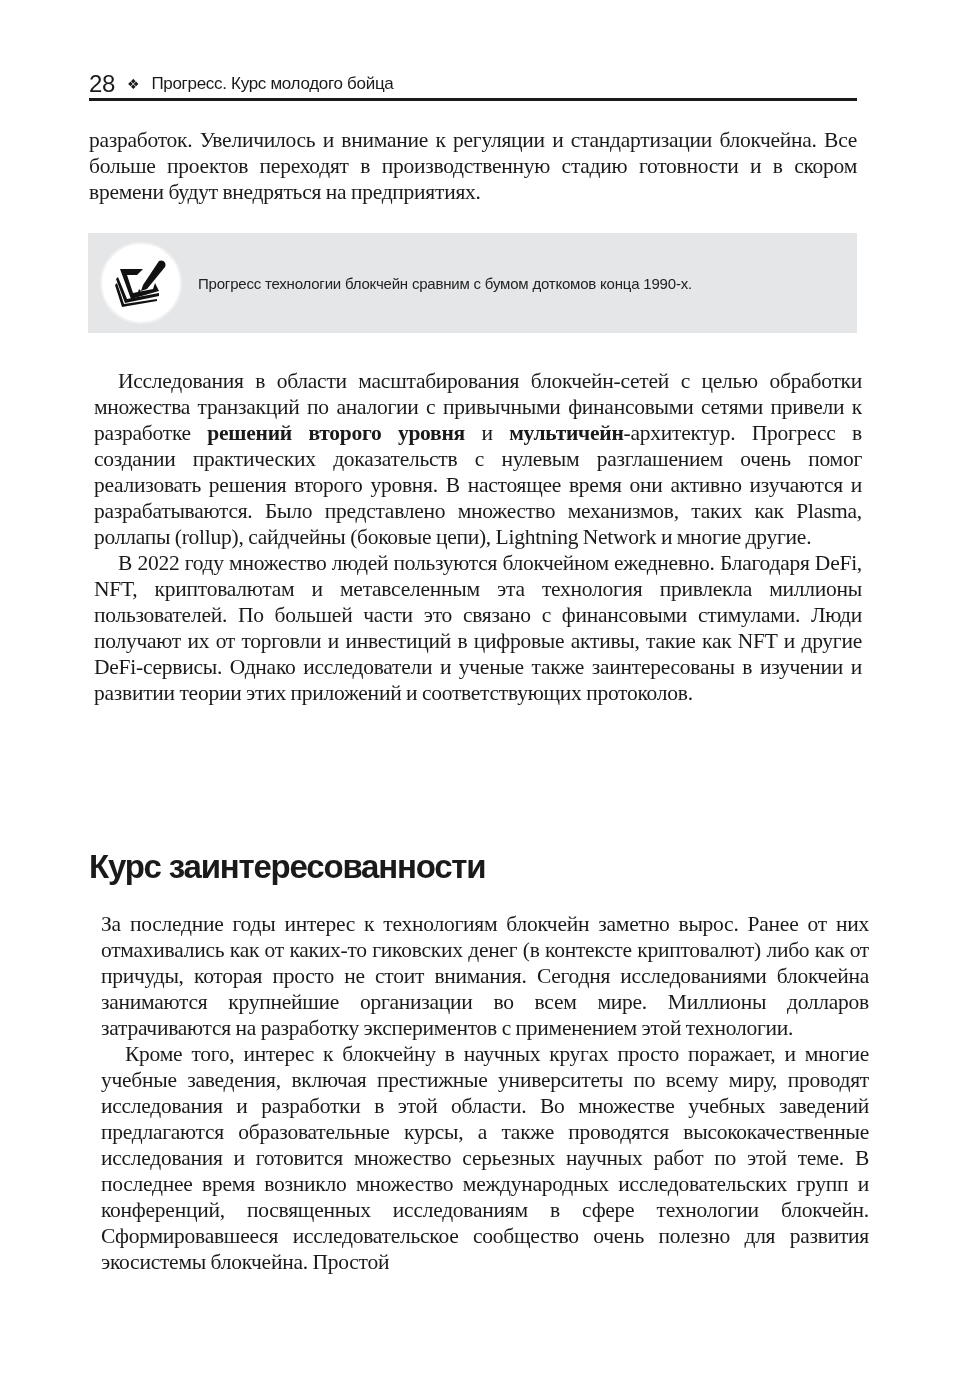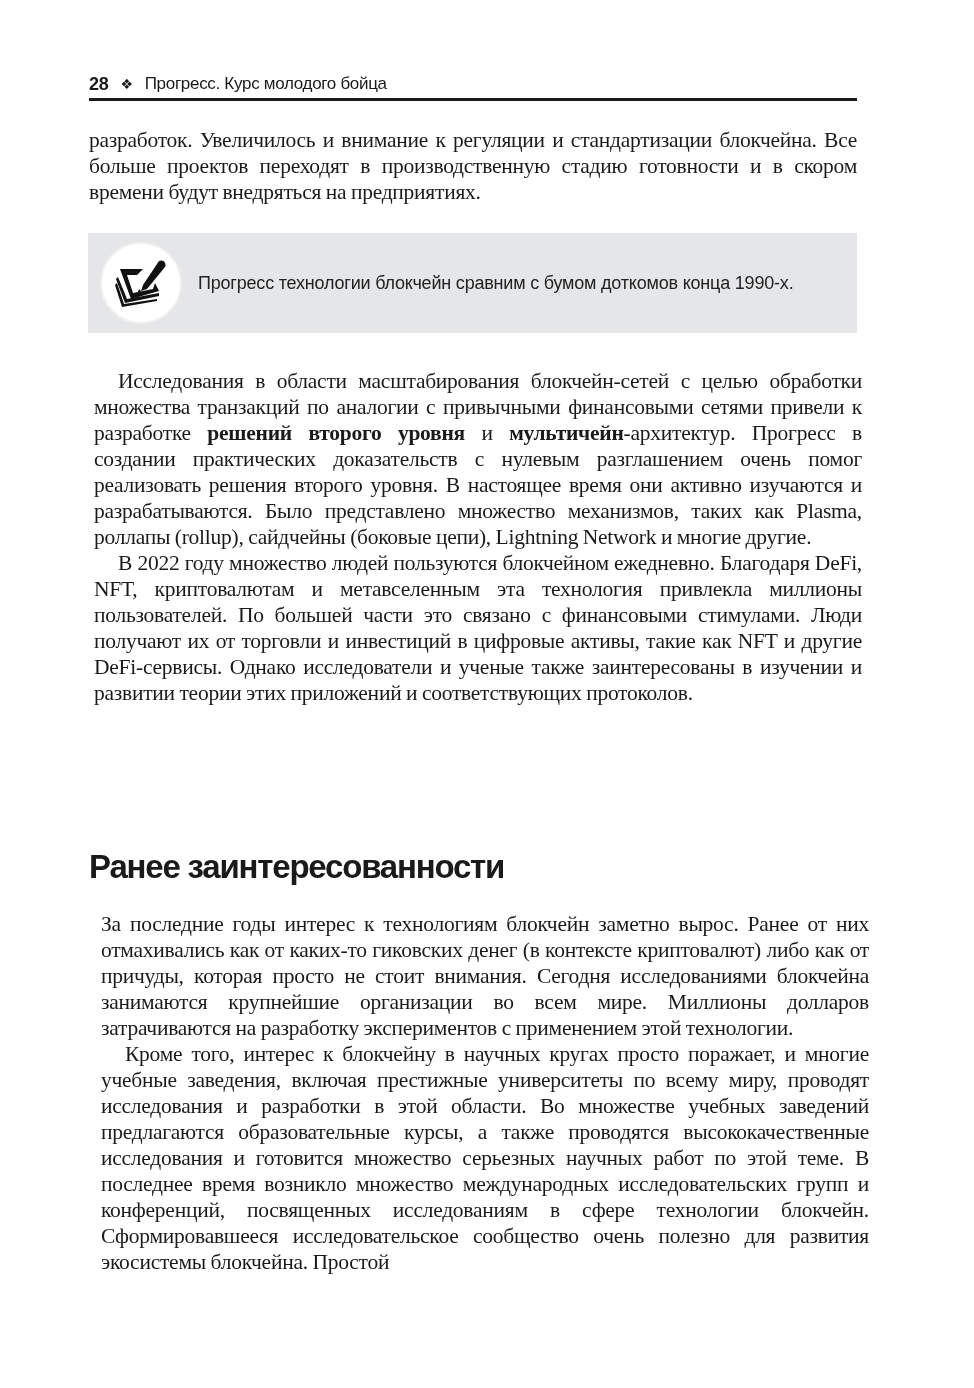--- a/index.html
+++ b/index.html
@@ -28,22 +28,22 @@
       height: 28px;
       border-bottom: 3px solid #1a1a1a;
       font-family: "Liberation Sans", "DejaVu Sans", sans-serif;
       font-size: 17px;
       display: flex;
       align-items: center;
       gap: 10px;
       letter-spacing: -0.3px;
     }
     .running-head .page-num {
-      font-weight: bold;
-      font-size: 18px;
+      font-weight: normal;
+      font-size: 24px;
     }
     .running-head .orn {
       font-size: 14px;
       padding: 0 2px;
     }
     .body-text {
       font-family: "Liberation Serif", "DejaVu Serif", serif;
       font-size: 21.5px;
       line-height: 26px;
       text-align: justify;
@@ -79,21 +79,21 @@
       border: 2px solid #f1f1f1;
       margin-left: 12px;
       display: flex;
       align-items: center;
       justify-content: center;
       flex-shrink: 0;
     }
     .tip-text {
       margin-left: 16px;
       font-family: "Liberation Sans", "DejaVu Sans", sans-serif;
-      font-size: 18px;
+      font-size: 15px;
       color: #222;
       letter-spacing: -0.2px;
     }
     .block2 {
       position: absolute;
       top: 368px;
       left: 5px;
       width: 768px;
     }
     .section-heading {
@@ -143,20 +143,20 @@
       </svg>
     </div>
     <span class="tip-text">Прогресс технологии блокчейн сравним с бумом доткомов конца 1990-х.</span>
   </div>
 
   <div class="block2">
     <p class="body-text indent"><span>Исследования в области масштабирования блокчейн-сетей с целью об­работки множества транзакций по аналогии с привычными финансовыми сетями привели к разработке </span><b>решений второго уровня</b><span> и </span><b>мультичейн</b><span>-ар­хитектур. Прогресс в создании практических доказательств с нулевым раз­глашением очень помог реализовать решения второго уровня. В настоящее время они активно изучаются и разрабатываются. Было представлено мно­жество механизмов, таких как Plasma, роллапы (rollup), сайдчейны (боковые цепи), Lightning Network и многие другие.</span></p>
     <p class="body-text indent">В 2022 году множество людей пользуются блокчейном ежедневно. Благо­даря DeFi, NFT, криптовалютам и метавселенным эта технология привлекла миллионы пользователей. По большей части это связано с финансовыми стимулами. Люди получают их от торговли и инвестиций в цифровые активы, такие как NFT и другие DeFi-сервисы. Однако исследователи и ученые также заинтересованы в изучении и развитии теории этих приложений и соответ­ствующих протоколов.</p>
   </div>
 
-  <h2 class="section-heading">Ранее заинтересованности</h2>
+  <h2 class="section-heading">Курс заинтересованности</h2>
 
   <div class="block3">
     <p class="body-text">За последние годы интерес к технологиям блокчейн заметно вырос. Ранее от них отмахивались как от каких-то гиковских денег (в контексте крипто­валют) либо как от причуды, которая просто не стоит внимания. Сегодня исследованиями блокчейна занимаются крупнейшие организации во всем мире. Миллионы долларов затрачиваются на разработку экспериментов с применением этой технологии.</p>
     <p class="body-text indent">Кроме того, интерес к блокчейну в научных кругах просто поражает, и многие учебные заведения, включая престижные университеты по всему миру, проводят исследования и разработки в этой области. Во множестве учебных заведений предлагаются образовательные курсы, а также прово­дятся высококачественные исследования и готовится множество серьезных научных работ по этой теме. В последнее время возникло множество между­народных исследовательских групп и конференций, посвященных исследо­ваниям в сфере технологии блокчейн. Сформировавшееся исследовательское сообщество очень полезно для развития экосистемы блокчейна. Простой</p>
   </div>
 
 </div>
 
 </body></html>

